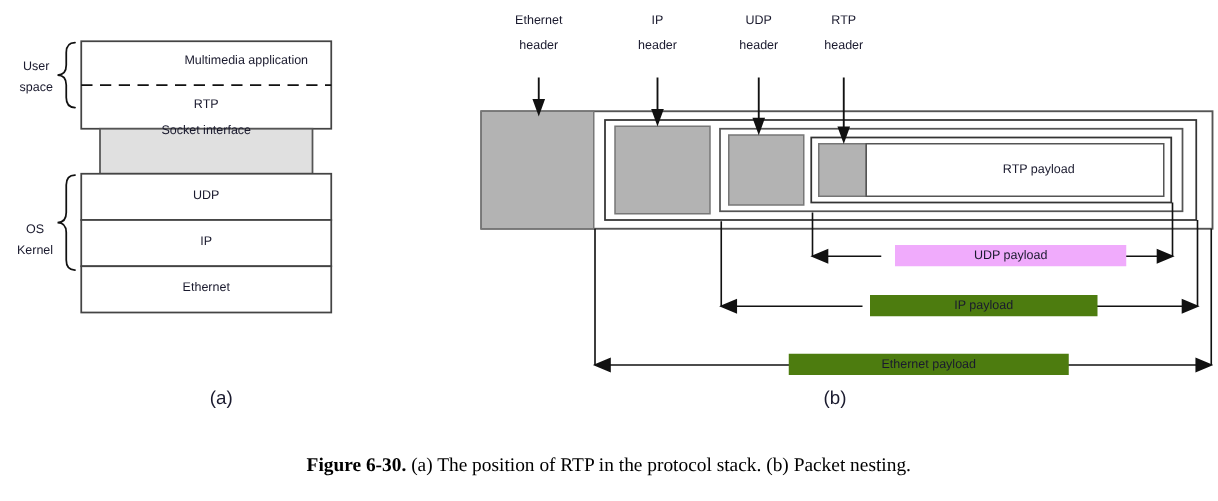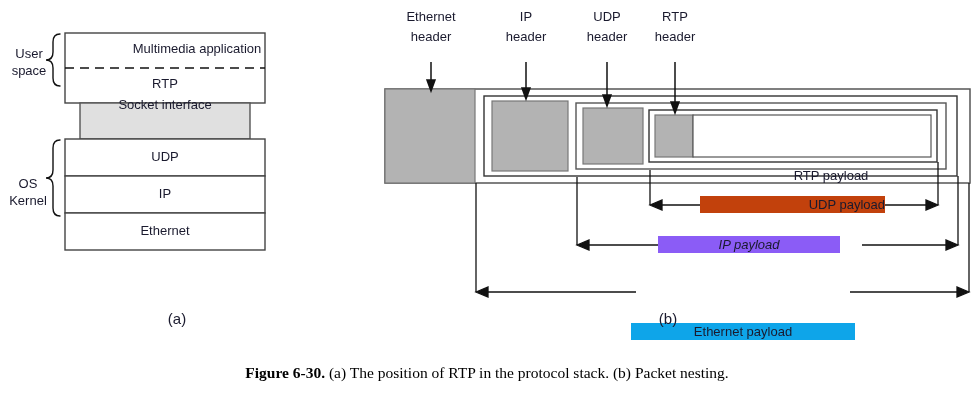--- a/index.html
+++ b/index.html
@@ -1,20 +1,20 @@
 <!DOCTYPE html>
 <html><head>
 <meta charset="utf-8">
 <style>
   html,body{margin:0;padding:0;background:#ffffff;}
   body{width:974px;height:401px;position:relative;overflow:hidden;
        font-family:"Liberation Sans",sans-serif;color:#1a1a2e;}
   .fig{position:absolute;left:0;top:0;width:974px;height:401px;}
   svg{position:absolute;left:0;top:0;}
-  .lbl{position:absolute;font-size:13px;line-height:17px;color:#1a1a2e;
+  .lbl{position:absolute;font-size:10px;line-height:17px;color:#1a1a2e;
        white-space:pre;text-align:center;}
   .cap{position:absolute;left:0;top:364px;width:974px;text-align:center;
        font-family:"Liberation Serif",serif;font-size:15.5px;color:#000;}
   .cap b{font-weight:bold;}
   .sub{position:absolute;font-size:15px;color:#1a1a2e;}
 </style>
 </head>
 <body>
 
 <div class="fig">
@@ -117,25 +117,25 @@
 
   <div class="lbl" style="left:486px;top:8px;width:80px;">IP</div>
   <div class="lbl" style="left:486px;top:28px;width:80px;">header</div>
 
   <div class="lbl" style="left:567px;top:8px;width:80px;">UDP</div>
   <div class="lbl" style="left:567px;top:28px;width:80px;">header</div>
 
   <div class="lbl" style="left:635px;top:8px;width:80px;">RTP</div>
   <div class="lbl" style="left:635px;top:28px;width:80px;">header</div>
 
-  <div class="lbl" style="left:693px;top:127px;width:276px;margin-top:40px;">RTP payload</div>
+  <div class="lbl" style="left:693px;top:127px;width:276px;">RTP payload</div>
 
-  <div class="lbl" style="left:700px;top:196px;width:185px;background:#c2410c;text-align:right;">UDP payload</div>
-  <div class="lbl" style="left:658px;top:236px;width:182px;background:#8b5cf6;font-style:italic;">IP payload</div>
-  <div class="lbl" style="left:631px;top:283px;width:224px;background:#0ea5e9;margin-top:40px;">Ethernet payload</div>
+  <div class="lbl" style="left:716px;top:196px;width:185px;background:#f0abfc;">UDP payload</div>
+  <div class="lbl" style="left:696px;top:236px;width:182px;background:#4d7c0f;">IP payload</div>
+  <div class="lbl" style="left:631px;top:283px;width:224px;background:#4d7c0f;">Ethernet payload</div>
 
   <div class="sub" style="left:155px;top:310px;width:44px;text-align:center;">(a)</div>
   <div class="sub" style="left:646px;top:310px;width:44px;text-align:center;">(b)</div>
 
   <div class="cap">
     <b>Figure 6-30.</b>
     <span>(a) The position of RTP in the protocol stack. (b) Packet nesting.</span>
   </div>
 
 </div>

